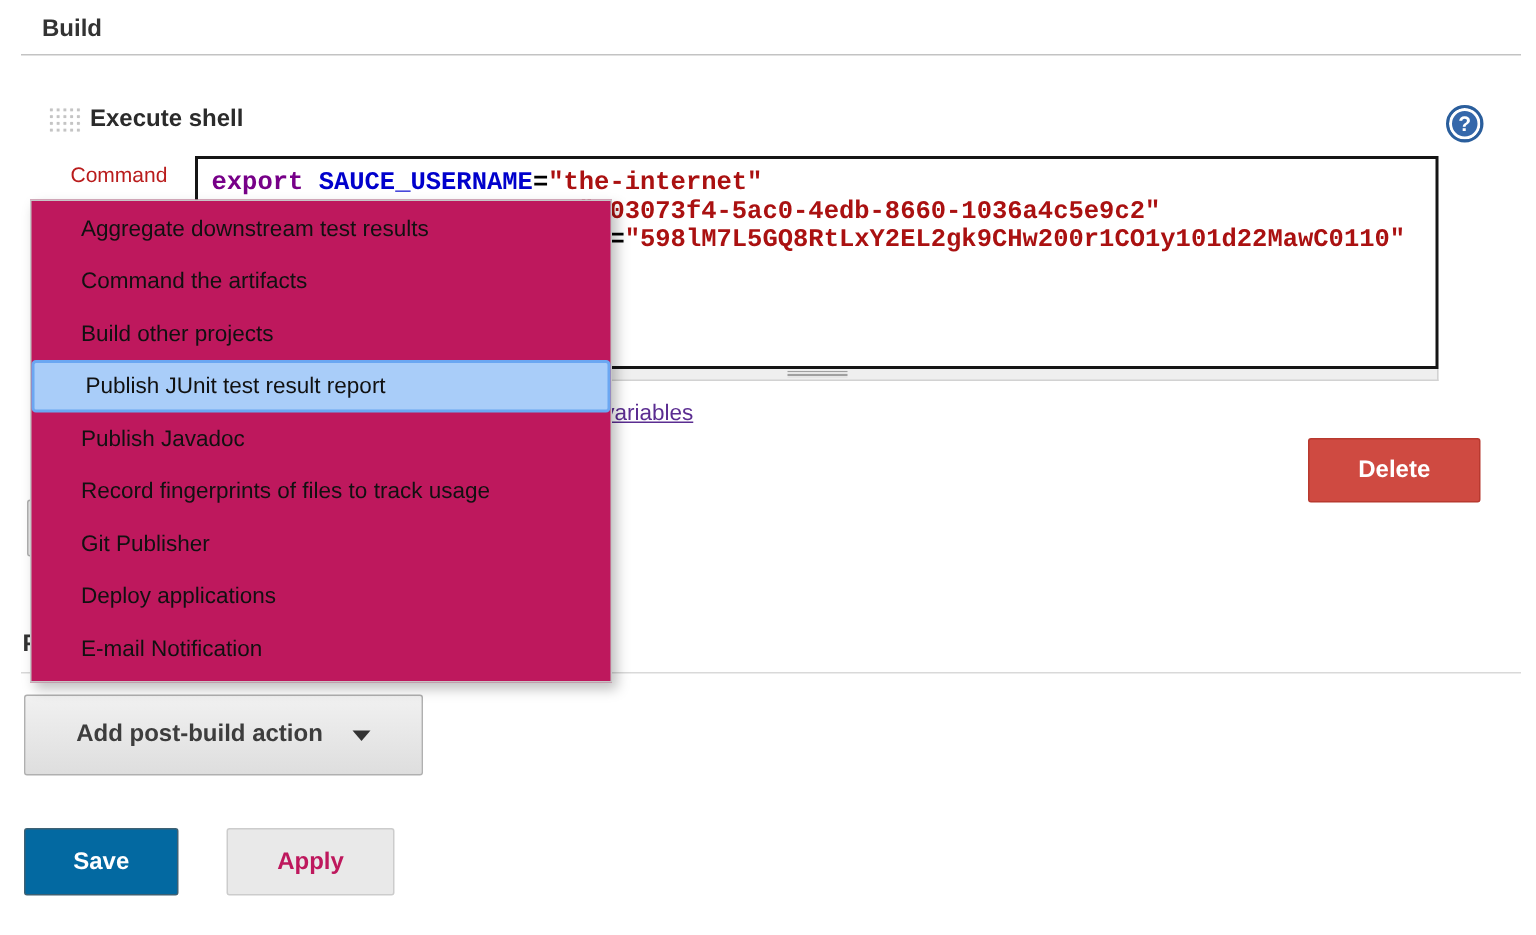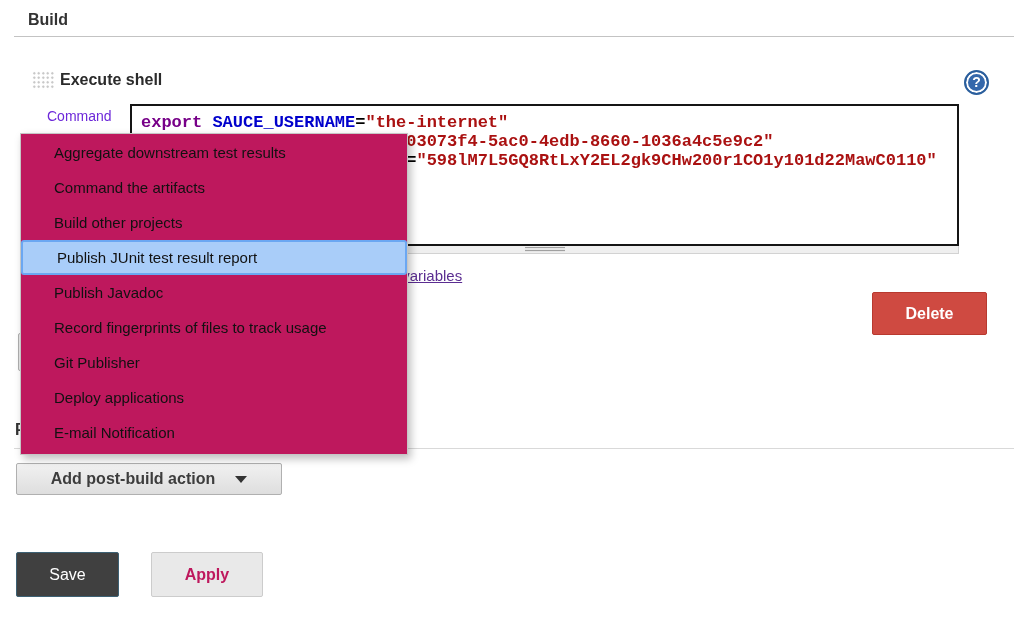--- a/index.html
+++ b/index.html
@@ -14,21 +14,21 @@
   
   .drag-handle { position:absolute; left:32px; top:71px; width:22px; height:19px;
     background-image:radial-gradient(circle, #c4c4c4 1.1px, transparent 1.3px);
     background-size:4.5px 4.5px; cursor:move; }
   .step-title { position:absolute; left:60px; top:71px; font-size:16px; font-weight:bold; color:#2b2b2b; }
   .help-icon { position:absolute; left:964px; top:70px; width:25px; height:25px; border-radius:50%;
     background:#3568ab; border:2px solid #2a5e9c; box-shadow:inset 0 0 0 2px #ffffff;
     color:#ffffff; font-size:14px; font-weight:bold; text-align:center; line-height:21px; cursor:pointer; }
 
   
-  .command-label { position:absolute; left:47px; top:108px; font-size:14px; color:#6d28d9; }
+  .command-label { position:absolute; left:47px; top:108px; font-size:14px; color:#b91c1c; }
   .codebox { position:absolute; left:130px; top:104px; width:829px; height:142px;
     background:#ffffff; border:2px solid #151515; padding:7px 0 0 9px; overflow:hidden; z-index:2; }
   .code-line { font-family:"Liberation Mono", monospace; font-size:17px; line-height:19px;
     font-weight:bold; white-space:pre; color:#000000; }
   .code-kw  { color:#770088; }
   .code-var { color:#0000cc; }
   .code-op  { color:#000000; }
   .code-str { color:#aa1111; }
   .resize-strip { position:absolute; left:130px; top:246px; width:829px; height:8px;
     background:#efefef; border:1px solid #d2d2d2; border-top:none; z-index:2; cursor:ns-resize; }
@@ -53,31 +53,31 @@
   
   .menu { position:absolute; left:20px; top:133px; width:388px; height:322px;
     background:#be185d; border:1px solid #c6c6c6; box-shadow:3px 4px 8px rgba(0,0,0,0.25);
     padding-top:1px; z-index:20; }
   .menu-item { height:35px; line-height:35px; padding-left:33px; font-size:15px;
     color:#111111; cursor:pointer; white-space:nowrap; }
   .menu-item.selected { background:#a9cdf9; border:2px solid #6ba7f2; border-radius:3px;
     padding-left:34px; line-height:31px; }
 
   
-  .add-action-btn { position:absolute; left:16px; top:463px; width:266px; height:32px;
+  .add-action-btn { position:absolute; left:16px; top:463px; width:266px; height:54px;
     background:linear-gradient(#f1f1f1, #dedede); border:1px solid #b0b0b0; border-radius:2px;
     display:flex; align-items:center; justify-content:center; gap:20px; cursor:pointer; }
   .add-action-btn .lbl { font-size:16px; font-weight:bold; color:#3d3d3d; }
   .caret-down { width:0; height:0; border-left:6px solid transparent;
     border-right:6px solid transparent; border-top:7px solid #333333; }
 
   
   .save-btn { position:absolute; left:16px; top:552px; width:103px; height:45px;
-    background:#404040; border:1px solid #3d6174; border-radius:2px; color:#ffffff;
-    font-family:"Liberation Sans", sans-serif; font-size:16px; font-weight:normal; cursor:pointer; }
+    background:#0369a1; border:1px solid #3d6174; border-radius:2px; color:#ffffff;
+    font-family:"Liberation Sans", sans-serif; font-size:16px; font-weight:bold; cursor:pointer; }
   .apply-btn { position:absolute; left:151px; top:552px; width:112px; height:45px;
     background:#e9e9e9; border:1px solid #cccccc; border-radius:2px; color:#be185d;
     font-family:"Liberation Sans", sans-serif; font-size:16px; font-weight:bold; cursor:pointer; }
 </style>
 </head>
 <body>
 
 <div id="app">
 
   <div class="section-heading" style="left:28px; top:11px;">Build</div>

